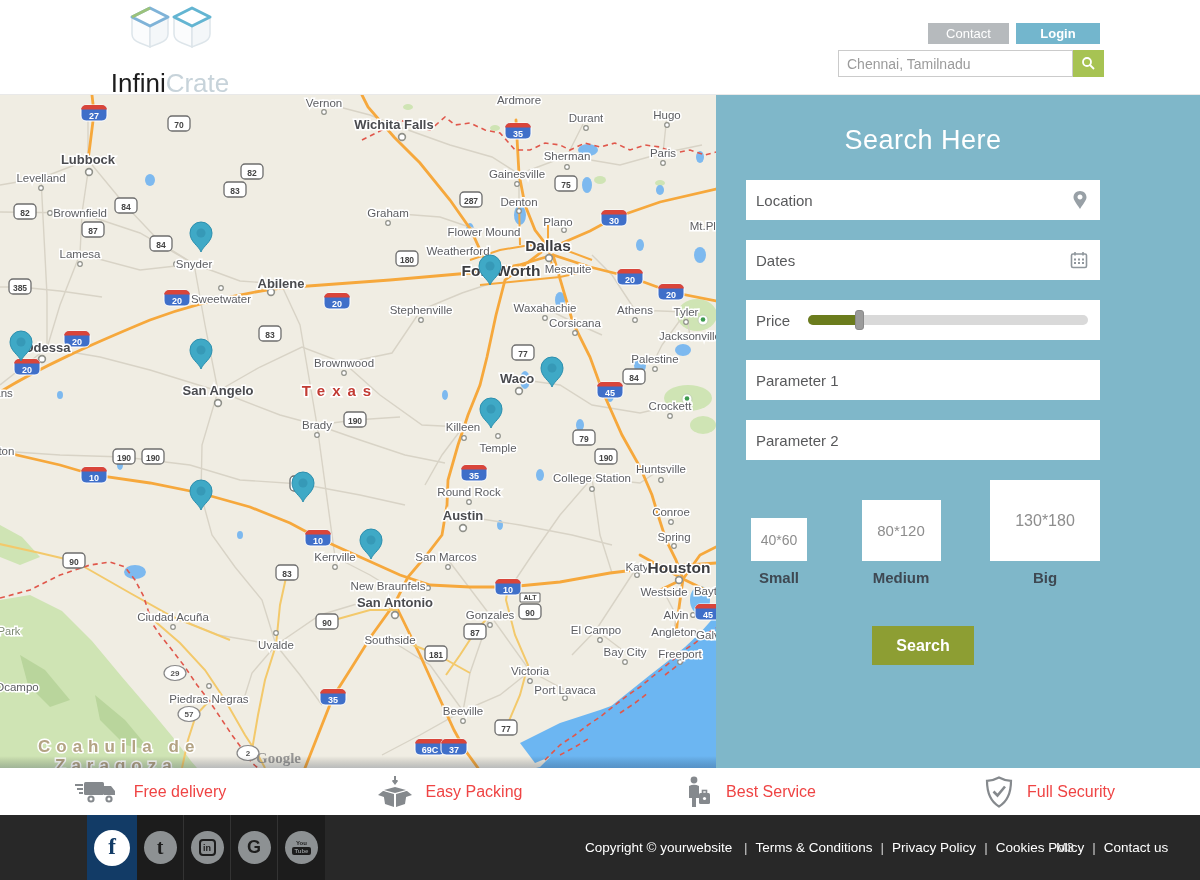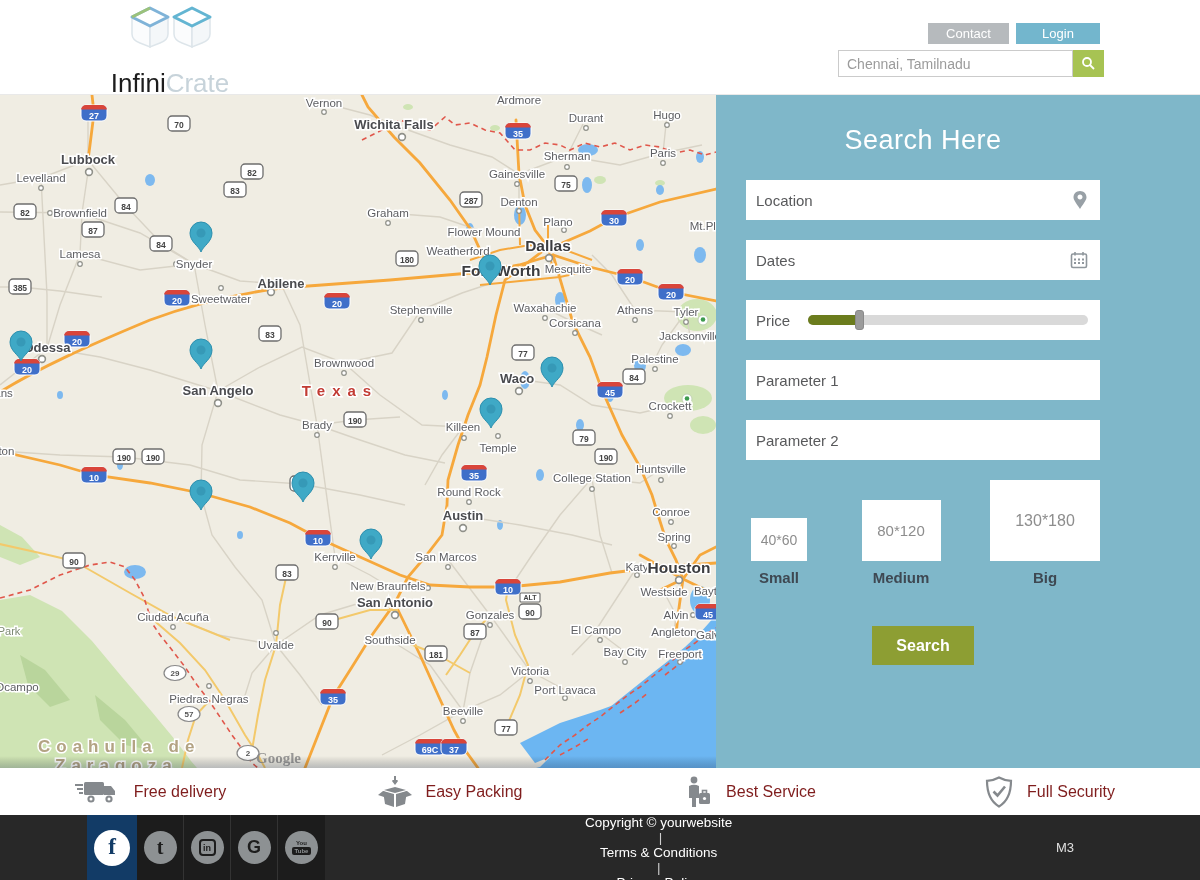--- a/index.html
+++ b/index.html
@@ -8,21 +8,21 @@
 
   
   .header { position:relative; height:95px; background:#fff; border-bottom:1px solid #e9e9e9; }
   .logo { position:absolute; left:100px; top:6px; width:140px; text-align:center; cursor:pointer; }
   .logo-text { font-size:26px; letter-spacing:0; line-height:1; margin-top:10px; white-space:nowrap; }
   .logo-text .b1 { color:#1d1d1d; font-weight:500; }
   .logo-text .b2 { color:#c7d3da; font-weight:500; }
   .auth { position:absolute; top:23px; left:928px; display:flex; }
   .btn-auth { width:81px; height:21px; color:#fff; font-size:13px; text-align:center; line-height:21px; cursor:pointer; }
   .btn-register { background:#b6babd; margin-right:7px; }
-  .btn-login { background:#73b6cd; width:84px; }
+  .btn-login { background:#73b6cd; width:84px;font-weight:bold; }
   .hdr-search { position:absolute; top:50px; left:838px; display:flex; }
   .hdr-search input { width:235px; height:27px; border:1px solid #cbcbcb; padding:4px 8px; font-size:14px; color:#555; outline:none; font-family:"Liberation Sans",sans-serif; }
   .hdr-search input::placeholder { color:#9b9b9b; }
   .hdr-search .go { width:31px; height:27px; background:#a7c353; border:none; cursor:pointer; display:flex; align-items:center; justify-content:center; }
 
   
   .main { display:flex; height:673px; }
   .map-wrap { position:relative; width:716px; height:673px; background:#f0ede3; cursor:grab; }
   .map-wrap svg { display:block; }
 
@@ -44,37 +44,37 @@
   .size-box.medium { width:79px;  height:61px; font-size:15px; }
   .size-box.big    { width:130px; height:81px; font-size:16px; }
   .size-labels { display:flex; margin-top:8px; }
   .size-labels div { text-align:center; color:#3e4852; font-weight:bold; font-size:15px; }
   .search-btn { display:block; margin:40px auto 9px auto; width:102px; height:39px; background:#8d9e33; color:#fff; border:none; font-size:16px; font-weight:bold; cursor:pointer; font-family:"Liberation Sans",sans-serif; }
 
   
   .features { display:flex; height:47px; background:#fff; align-items:center; }
   .feature { flex:1; display:flex; align-items:center; justify-content:center; }
   .feature svg { margin-right:14px; }
-  .feature span { color:#7f1d1d; font-size:16px; }
+  .feature span { color:#ef4444; font-size:16px; }
 
   
   .footer { position:relative; height:65px; background:#282828; }
   .social { position:absolute; left:87px; top:0; height:65px; display:flex; background:#1c1c1c; }
   .soc { width:47px; height:65px; display:flex; align-items:center; justify-content:center; cursor:pointer; border-right:1px solid #333; }
   .soc:last-child { border-right:none; }
   .soc.fb { width:50px; background:#123b66; border-right:none; }
   .fb-circle { width:36px; height:36px; border-radius:50%; background:#fff; color:#123b66; font-weight:bold; font-size:23px; text-align:center; line-height:34px; font-family:"Liberation Serif",serif; }
   .soc-circle { width:33px; height:33px; border-radius:50%; background:#8d9193; color:#1d1d1d; display:flex; align-items:center; justify-content:center; font-weight:bold; }
   .soc-circle.tw { font-size:20px; font-family:"Liberation Serif",serif; }
   .soc-circle.gp { font-size:18px; }
   .li-badge { border:2px solid #1d1d1d; border-radius:4px; width:17px; height:17px; font-size:9px; line-height:14px; text-align:center; font-weight:bold; }
   .yt-badge { text-align:center; line-height:1; }
   .yt-badge .you { font-size:6px; font-weight:bold; }
   .yt-badge .tube { background:#1d1d1d; color:#8d9193; font-size:6px; font-weight:bold; border-radius:2px; padding:1px 3px; margin-top:1px; }
-  .copy { position:absolute; left:585px; top:0; height:65px; display:flex; align-items:center; color:#fff; font-size:13.5px; white-space:nowrap;flex-direction:column; }
+  .copy { position:absolute; left:585px; top:0; height:65px; display:flex; align-items:center; color:#fff; font-size:13.5px; white-space:nowrap; }
   .copy .sep { margin:0 8px; color:#cfcfcf; }
   .copy a { color:#fff; text-decoration:none; cursor:pointer; }
   .badge-m3 { position:absolute; left:1056px; top:0; height:65px; display:flex; align-items:center; color:#e0e0e0; font-size:13px; }
 </style>
 </head>
 <body>
 
 <div class="page">
 
   <div class="header">

